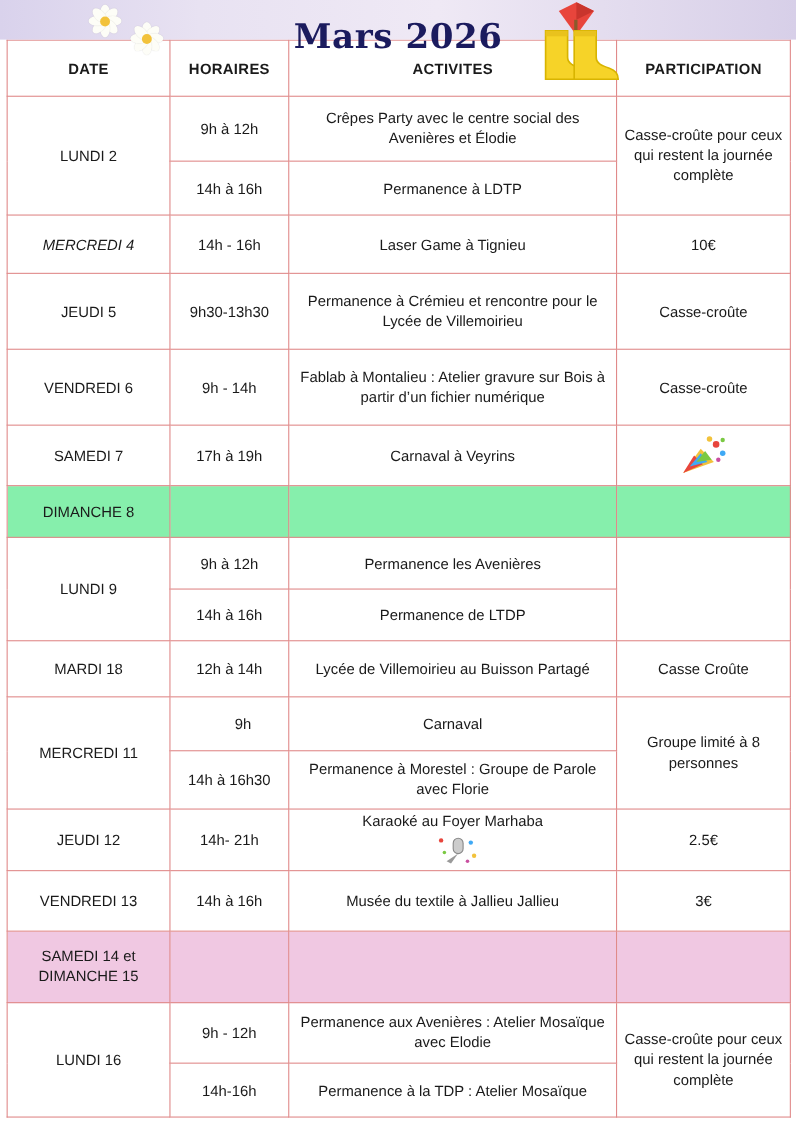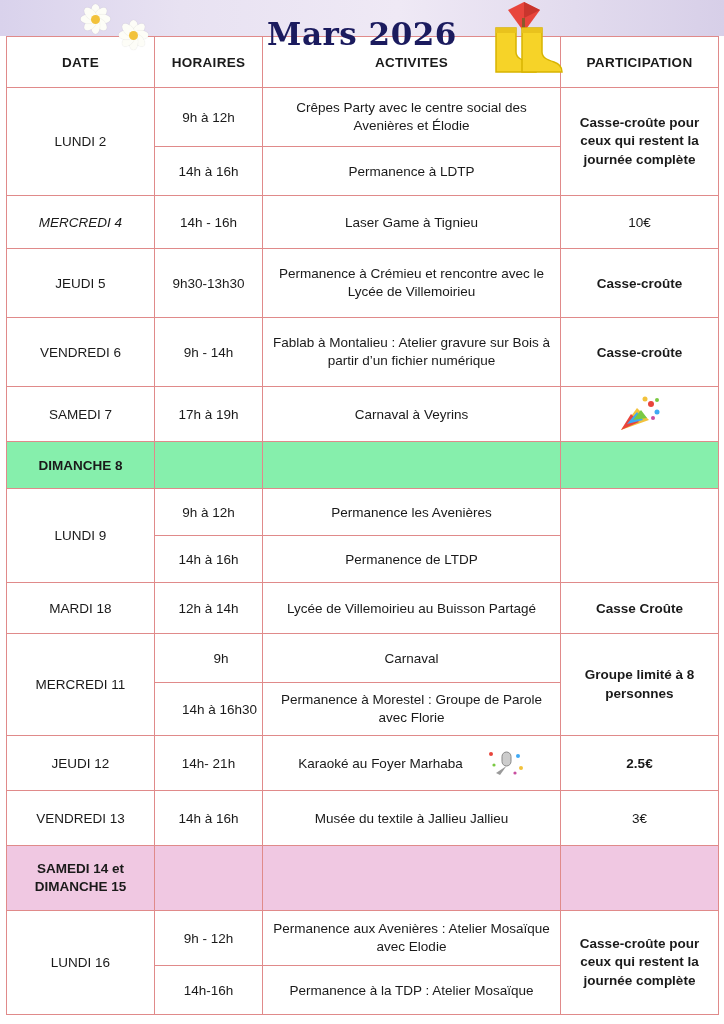--- a/index.html
+++ b/index.html
@@ -102,21 +102,21 @@
 
   th.hdr {
     font-weight: bold;
     font-size: 15px;
     letter-spacing: 0.3px;
     height: 44px;
   }
   td.datecell {
     font-size: 14px;
   }
-  td.bold, .bold { font-weight: bold; }
+  td.bold, .bold { font-weight: normal; }
   .highlight-purple { background: #86efac; }
   .highlight-pink { background: #f0c8e2; }
 
   .two-line { line-height: 1.35; }
 
   
   .party {
     display: inline-block;
     width: 46px;
     height: 40px;
@@ -124,21 +124,21 @@
     vertical-align: middle;
   }
   .mic {
     display: inline-block;
     width: 40px;
     height: 30px;
     position: relative;
     vertical-align: middle;
     margin-left: 6px;
   }
-  .inline-wrap { display: flex; align-items: center; justify-content: center; gap: 16px; }
+  .inline-wrap { display: flex; align-items: center; justify-content: center; gap: 4px; flex-direction: column; }
 </style>
 </head>
 <body>
 
 <div class="page">
 
   <div class="header-band">
     <div class="title">Mars 2026</div>
 
     <div class="daisy" style="left:78px; top:2px; width:34px; height:34px;">
@@ -206,21 +206,21 @@
       <tr>
         <td class="datecell" style="height:46px;font-style:italic;">MERCREDI 4</td>
         <td>14h - 16h</td>
         <td>Laser Game à Tignieu</td>
         <td>10€</td>
       </tr>
 
       <tr>
         <td class="datecell" style="height:62px;">JEUDI 5</td>
         <td>9h30-13h30</td>
-        <td class="two-line">Permanence à Crémieu et rencontre avec le Lycée de Villemoirieu</td>
+        <td class="two-line">Permanence à Crémieu et rencontre pour le Lycée de Villemoirieu</td>
         <td class="bold">Casse-croûte</td>
       </tr>
 
       <tr>
         <td class="datecell" style="height:62px;">VENDREDI 6</td>
         <td>9h - 14h</td>
         <td class="two-line">Fablab à Montalieu : Atelier gravure sur Bois à partir d’un fichier numérique</td>
         <td class="bold">Casse-croûte</td>
       </tr>
 
@@ -270,21 +270,21 @@
         <td class="bold">Casse Croûte</td>
       </tr>
 
       <tr>
         <td class="datecell" rowspan="2">MERCREDI 11</td>
         <td style="height:42px;padding-left:30px;">9h</td>
         <td>Carnaval</td>
         <td class="bold two-line" rowspan="2">Groupe limité à 8 personnes</td>
       </tr>
       <tr>
-        <td style="height:46px;text-align:right;">14h à 16h30</td>
+        <td style="height:46px;">14h à 16h30</td>
         <td class="two-line">Permanence à Morestel : Groupe de Parole avec Florie</td>
       </tr>
 
       <tr>
         <td class="datecell" style="height:48px;">JEUDI 12</td>
         <td>14h- 21h</td>
         <td>
           <span class="inline-wrap">
             <span>Karaoké au Foyer Marhaba</span>
             <span class="mic">

